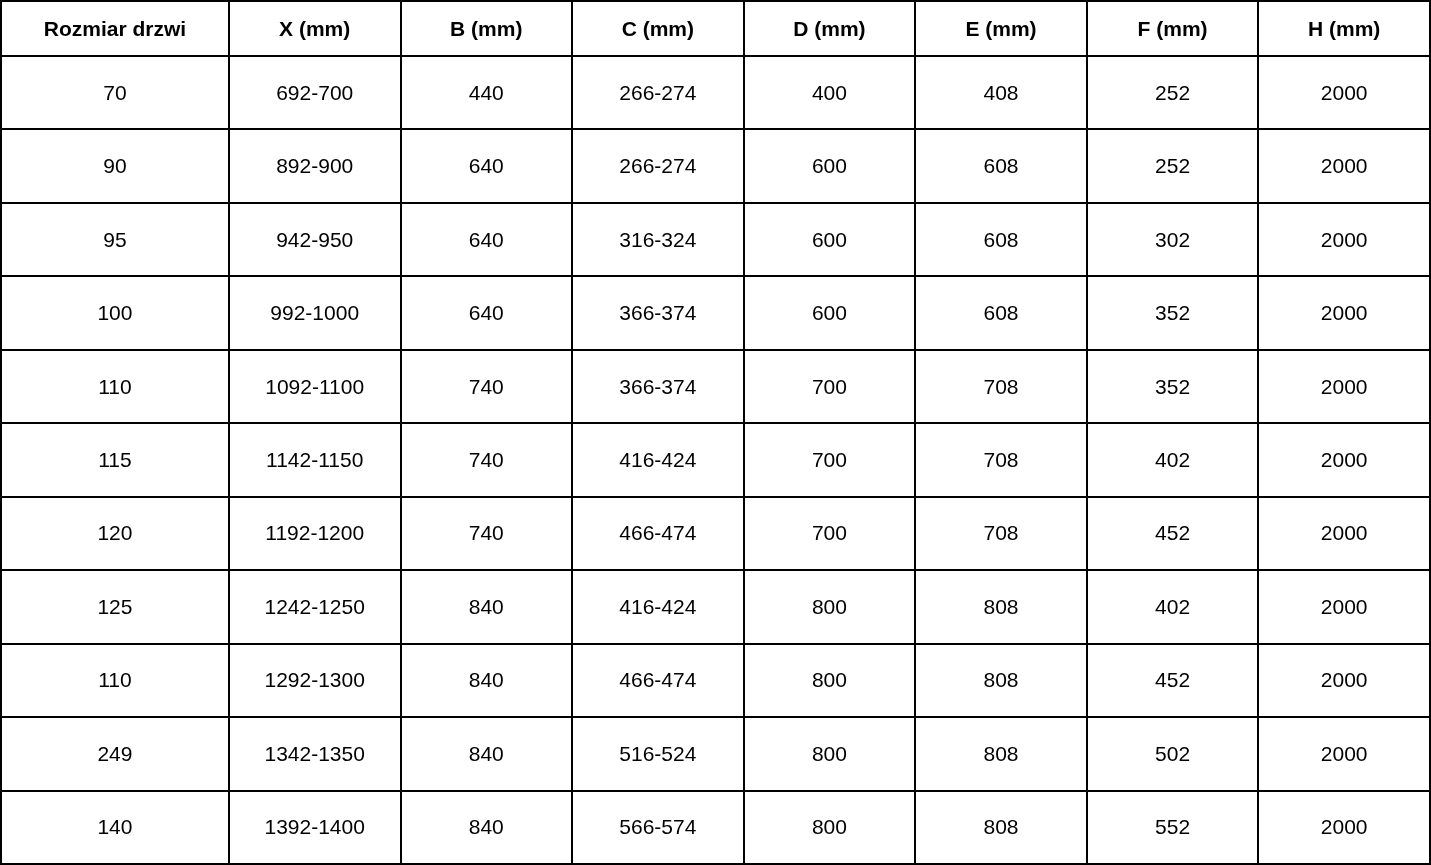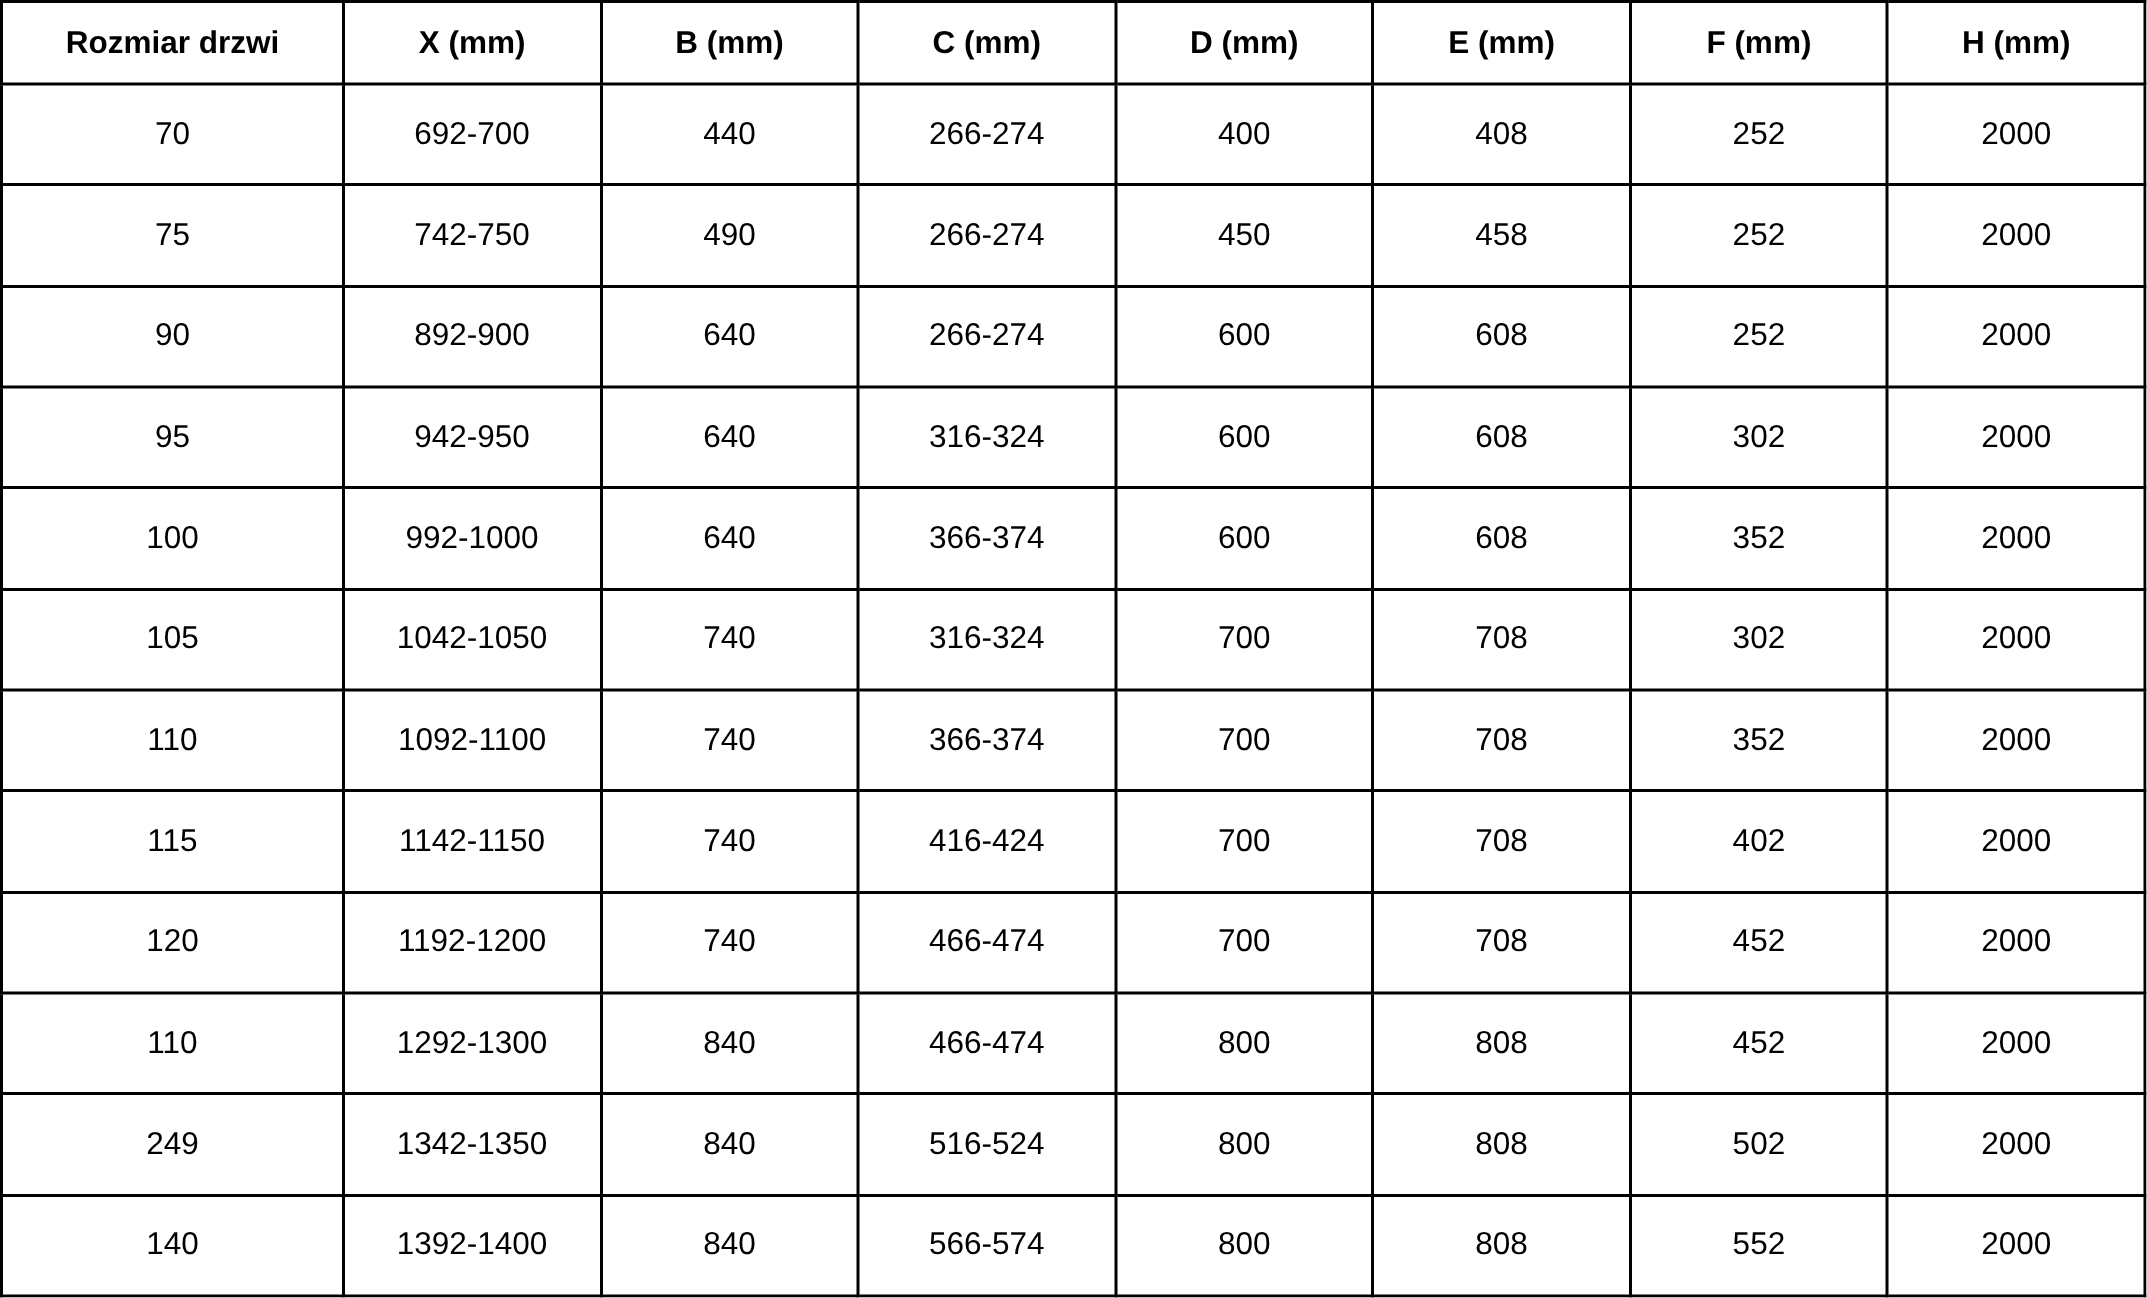--- a/index.html
+++ b/index.html
@@ -73,30 +73,20 @@
           <td>70</td>
           <td>692-700</td>
           <td>440</td>
           <td>266-274</td>
           <td>400</td>
           <td>408</td>
           <td>252</td>
           <td>2000</td>
         </tr>
         <tr>
-          <td>75</td>
-          <td>742-750</td>
-          <td>490</td>
-          <td>266-274</td>
-          <td>450</td>
-          <td>458</td>
-          <td>252</td>
-          <td>2000</td>
-        </tr>
-        <tr>
           <td>90</td>
           <td>892-900</td>
           <td>640</td>
           <td>266-274</td>
           <td>600</td>
           <td>608</td>
           <td>252</td>
           <td>2000</td>
         </tr>
         <tr>
@@ -113,30 +103,20 @@
           <td>100</td>
           <td>992-1000</td>
           <td>640</td>
           <td>366-374</td>
           <td>600</td>
           <td>608</td>
           <td>352</td>
           <td>2000</td>
         </tr>
         <tr>
-          <td>105</td>
-          <td>1042-1050</td>
-          <td>740</td>
-          <td>316-324</td>
-          <td>700</td>
-          <td>708</td>
-          <td>302</td>
-          <td>2000</td>
-        </tr>
-        <tr>
           <td>110</td>
           <td>1092-1100</td>
           <td>740</td>
           <td>366-374</td>
           <td>700</td>
           <td>708</td>
           <td>352</td>
           <td>2000</td>
         </tr>
         <tr>
@@ -150,20 +130,30 @@
           <td>2000</td>
         </tr>
         <tr>
           <td>120</td>
           <td>1192-1200</td>
           <td>740</td>
           <td>466-474</td>
           <td>700</td>
           <td>708</td>
           <td>452</td>
+          <td>2000</td>
+        </tr>
+        <tr>
+          <td>125</td>
+          <td>1242-1250</td>
+          <td>840</td>
+          <td>416-424</td>
+          <td>800</td>
+          <td>808</td>
+          <td>402</td>
           <td>2000</td>
         </tr>
         <tr>
           <td>110</td>
           <td>1292-1300</td>
           <td>840</td>
           <td>466-474</td>
           <td>800</td>
           <td>808</td>
           <td>452</td>

